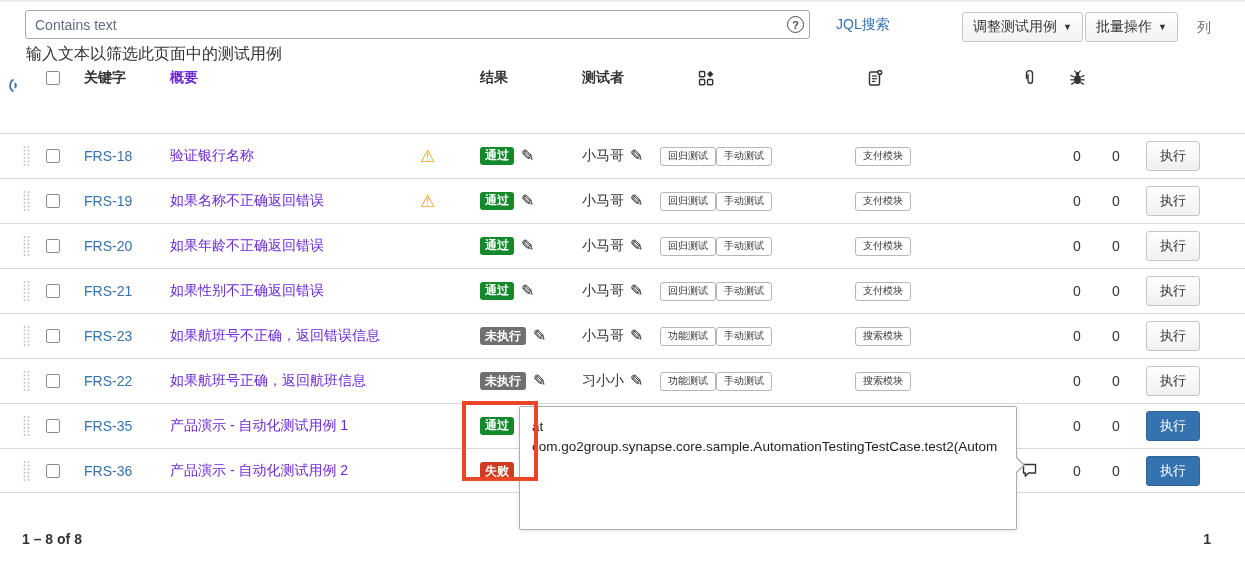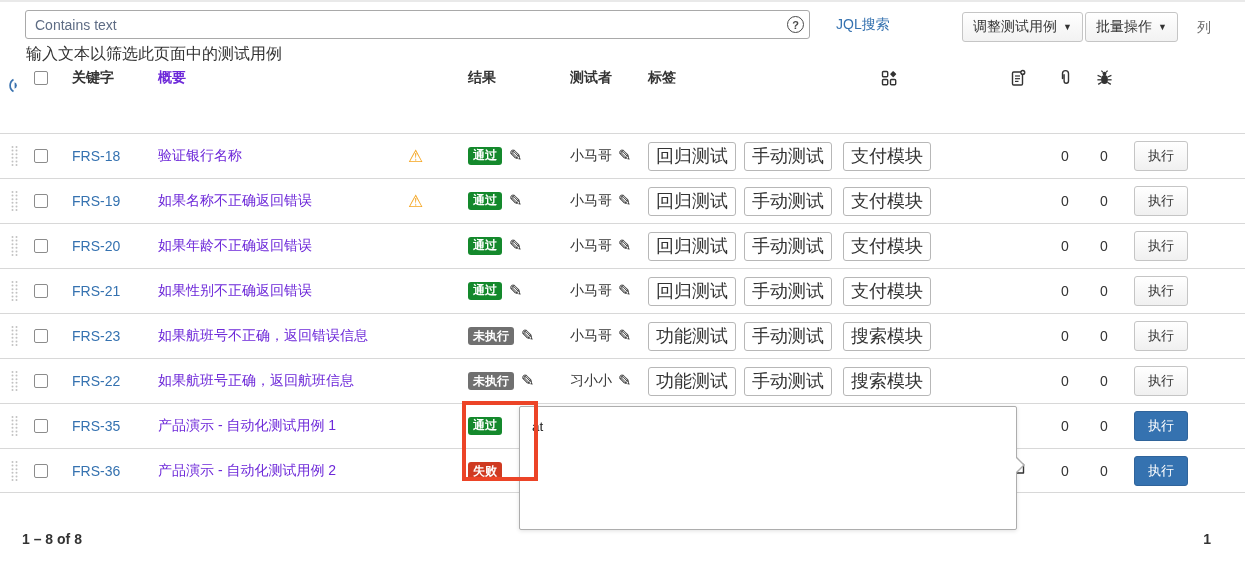--- a/index.html
+++ b/index.html
@@ -14,21 +14,21 @@
   .help-icon{position:absolute;left:787px;top:6px;width:17px;height:17px;border:1.6px solid #4a4a4a;border-radius:50%;display:flex;align-items:center;justify-content:center;font-size:11px;font-weight:bold;color:#4a4a4a;cursor:pointer;}
   .jql-link{position:absolute;left:836px;top:6px;font-size:14px;color:#3572b0;text-decoration:none;cursor:pointer;}
   .aui-btn{position:absolute;top:2px;height:30px;background:linear-gradient(#ffffff,#f2f2f2);border:1px solid #c5c5c5;border-radius:3px;font-size:14px;color:#333;padding:0 10px;font-family:inherit;cursor:pointer;display:flex;align-items:center;gap:6px;}
   .aui-btn .caret{font-size:9px;color:#333;}
   #adjust-btn{right:162px;}
   #bulk-btn{right:67px;}
   .columns-link{position:absolute;right:34px;top:9px;font-size:14px;color:#6b6b6b;cursor:pointer;}
   .search-hint{margin:2px 0 0 26px;font-size:16px;color:#333;height:16px;}
 
   
-  .grid{display:grid;grid-template-columns:24px 30px 86px 248px 50px 100px 90px 195px 155px 58px 38px 40px 1fr;align-items:center;padding-left:10px;padding-right:25px;}
+  .grid{display:grid;grid-template-columns:24px 30px 86px 248px 50px 100px 90px 195px 155px 58px 38px 40px 1fr;align-items:center;padding-left:22px;padding-right:25px;}
   .thead{margin-top:4px;height:28px;font-weight:bold;font-size:14px;color:#333;position:relative;}
   .thead .hcell{display:flex;align-items:center;}
   .rows{margin-top:41px;}
   .trow{height:45px;border-top:1px solid #d8d8d8;font-size:14px;}
   .rows .trow:last-child{border-bottom:1px solid #d8d8d8;}
   .cell{display:flex;align-items:center;min-width:0;}
 
   .c-key{padding-left:8px;}
   .c-summary{padding-left:8px;color:#6d28d9;}
   .c-warn{padding-left:10px;}
@@ -38,21 +38,21 @@
   .c-module{padding-left:10px;}
   .c-note{justify-content:center;}
   .c-attach{justify-content:center;}
   .c-defect{justify-content:center;}
   .c-exec{padding-left:10px;}
 
   .key-link{color:#3572b0;text-decoration:none;cursor:pointer;}
   .checkbox{width:14px;height:14px;border:1px solid #8c8c8c;border-radius:2px;background:#fff;cursor:pointer;}
   .warn-icon{color:#f5a623;font-size:17px;line-height:1;}
   .pencil{color:#111;font-size:16px;line-height:1;cursor:pointer;}
-  .tag{display:inline-block;border:1px solid #b7b7b7;border-radius:3px;padding:1px 7px 2px;font-size:18px;color:#333;background:#fff;margin-right:8px;white-space:nowrap;}
+  .tag{display:inline-block;border:1px solid #b7b7b7;border-radius:3px;padding:1px 7px 2px;font-size:10px;color:#333;background:#fff;white-space:nowrap;}
   .badge{display:inline-block;border-radius:3px;padding:3px 5px;font-size:12px;font-weight:bold;color:#fff;line-height:1;white-space:nowrap;}
   .badge-pass{background:#14892c;font-family:Liberation Mono, monospace;}
   .badge-notrun{background:#707070;}
   .badge-fail{background:#cf3a21;}
   .run-btn{background:linear-gradient(#ffffff,#f0f0f0);border:1px solid #c5c5c5;border-radius:3px;color:#333;font-size:13px;padding:5px 13px;font-family:inherit;cursor:pointer;}
   .run-btn.primary{background:#3572b0;border-color:#30649b;color:#fff;}
   .count{font-size:14px;color:#333;}
 
   
   .hicon{display:inline-flex;}
@@ -105,21 +105,20 @@
   <div class="grid thead">
     <span class="hcell"></span>
     <span class="hcell">
       <span class="checkbox"></span>
     </span>
     <span class="hcell c-key">关键字</span>
     <span class="hcell c-summary">概要</span>
     <span class="hcell"></span>
     <span class="hcell c-result">结果</span>
     <span class="hcell c-tester">测试者</span>
-    <span class="hcell c-labels">标签</span>
     <span class="hcell">
       <span class="hicon mod-icon">
         <svg width="17" height="17" viewBox="0 0 17 17">
           <rect x="1.5" y="1.5" width="5.2" height="5.2" rx="1" stroke="#333" stroke-width="1.4" fill="none"></rect>
           <rect x="1.5" y="9.5" width="5.2" height="5.2" rx="1" stroke="#333" stroke-width="1.4" fill="none"></rect>
           <rect x="9.5" y="9.5" width="5.2" height="5.2" rx="1" stroke="#333" stroke-width="1.4" fill="none"></rect>
           <rect x="9.9" y="1.9" width="4.6" height="4.6" rx="0.6" transform="rotate(45 12.2 4.2)" fill="#333"></rect>
         </svg>
       </span>
     </span>
@@ -611,19 +610,20 @@
   </div>
     </div>
 
   <div class="footer">
     <span class="range">1 – 8 of 8</span>
     <span class="page-num">1</span>
   </div>
 
   <div class="tooltip">
     <div>at</div>
+    <div class="clip-line">com.go2group.synapse.core.sample.AutomationTestingTestCase.test2(Autom</div>
     <span class="tt-arrow-outer"></span>
     <span class="tt-arrow-inner"></span>
   </div>
 
   <div class="highlight-box"></div>
 
 </div>
 
 </body></html>

